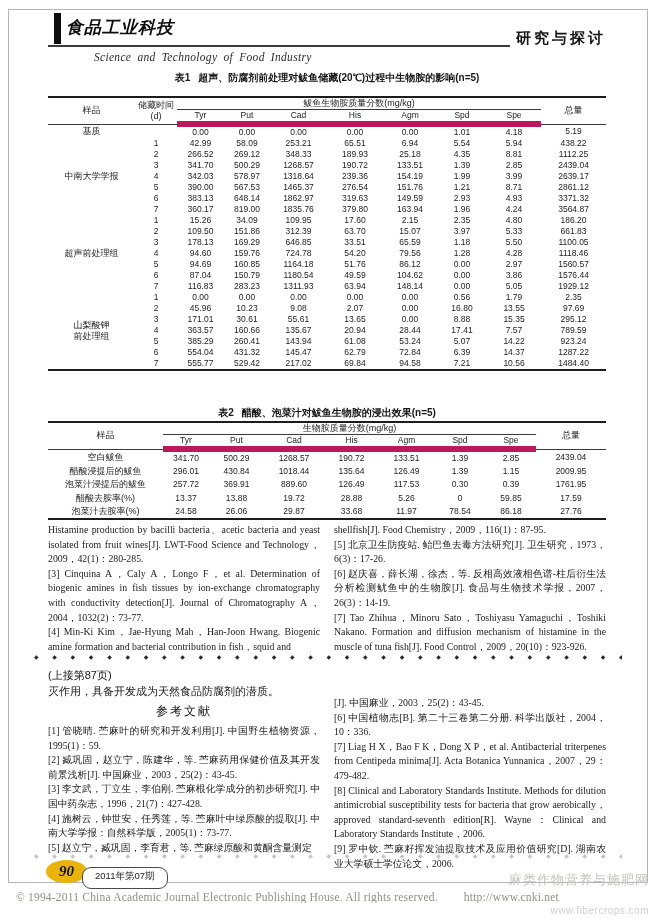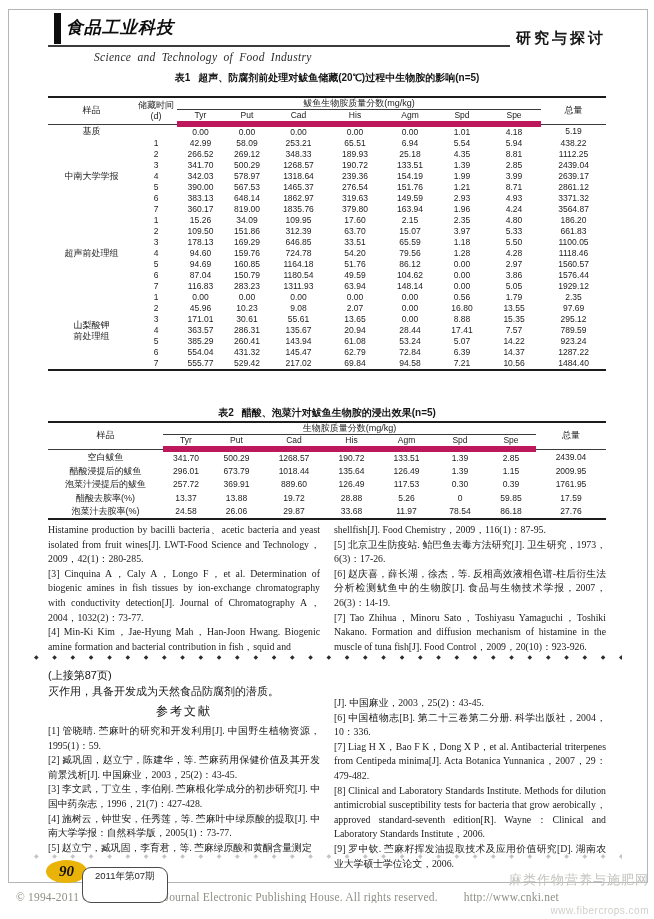--- a/index.html
+++ b/index.html
@@ -81,21 +81,21 @@
   
   .page-num-ellipse {
     position:absolute; left:46px; top:860px; width:41px; height:23px;
     background:#eab308; border-radius:50%; text-align:center; z-index:1;
   }
   .page-num {
     font-family:"Liberation Serif", serif; font-style:italic; font-weight:bold;
     font-size:15px; line-height:23px; color:#0f0f0f;
   }
   .issue-pill {
-    position:absolute; left:82px; top:867px; height:36px; padding:0 12px;
+    position:absolute; left:82px; top:867px; height:22px; padding:0 12px;
     border:1px solid #4a4a4a; border-radius:9px; background:#ffffff; z-index:2;
     font-size:9.5px; line-height:16px; color:#1c1c1c; white-space:nowrap;
   }
   .copyright-line {
     position:absolute; left:16px; top:891px; width:630px; white-space:nowrap; overflow:hidden;
     font-family:"Liberation Serif", serif; font-size:11.5px; color:#8f8e86; letter-spacing:.2px;
   }
   .copyright-line .gap { display:inline-block; width:26px; }
   .watermark {
     position:absolute; right:5px; bottom:1px; text-align:right; z-index:3; line-height:15px;
@@ -350,21 +350,21 @@
         <td>55.61</td>
         <td>13.65</td>
         <td>0.00</td>
         <td>8.88</td>
         <td>15.35</td>
         <td class="total-cell">295.12</td>
       </tr>
       <tr>
         <td class="time-cell">4</td>
         <td>363.57</td>
-        <td>286.31</td>
+        <td>160.66</td>
         <td>135.67</td>
         <td>20.94</td>
         <td>28.44</td>
         <td>17.41</td>
         <td>7.57</td>
         <td class="total-cell">789.59</td>
       </tr>
       <tr>
         <td class="time-cell">5</td>
         <td>385.29</td>
@@ -440,21 +440,21 @@
         <td>1268.57</td>
         <td>190.72</td>
         <td>133.51</td>
         <td>1.39</td>
         <td>2.85</td>
         <td class="total-cell">2439.04</td>
       </tr>
       <tr>
         <td class="sample-cell2">醋酸浸提后的鲅鱼</td>
         <td>296.01</td>
-        <td>673.79</td>
+        <td>430.84</td>
         <td>1018.44</td>
         <td>135.64</td>
         <td>126.49</td>
         <td>1.39</td>
         <td>1.15</td>
         <td class="total-cell">2009.95</td>
       </tr>
       <tr>
         <td class="sample-cell2">泡菜汁浸提后的鲅鱼</td>
         <td>257.72</td>

